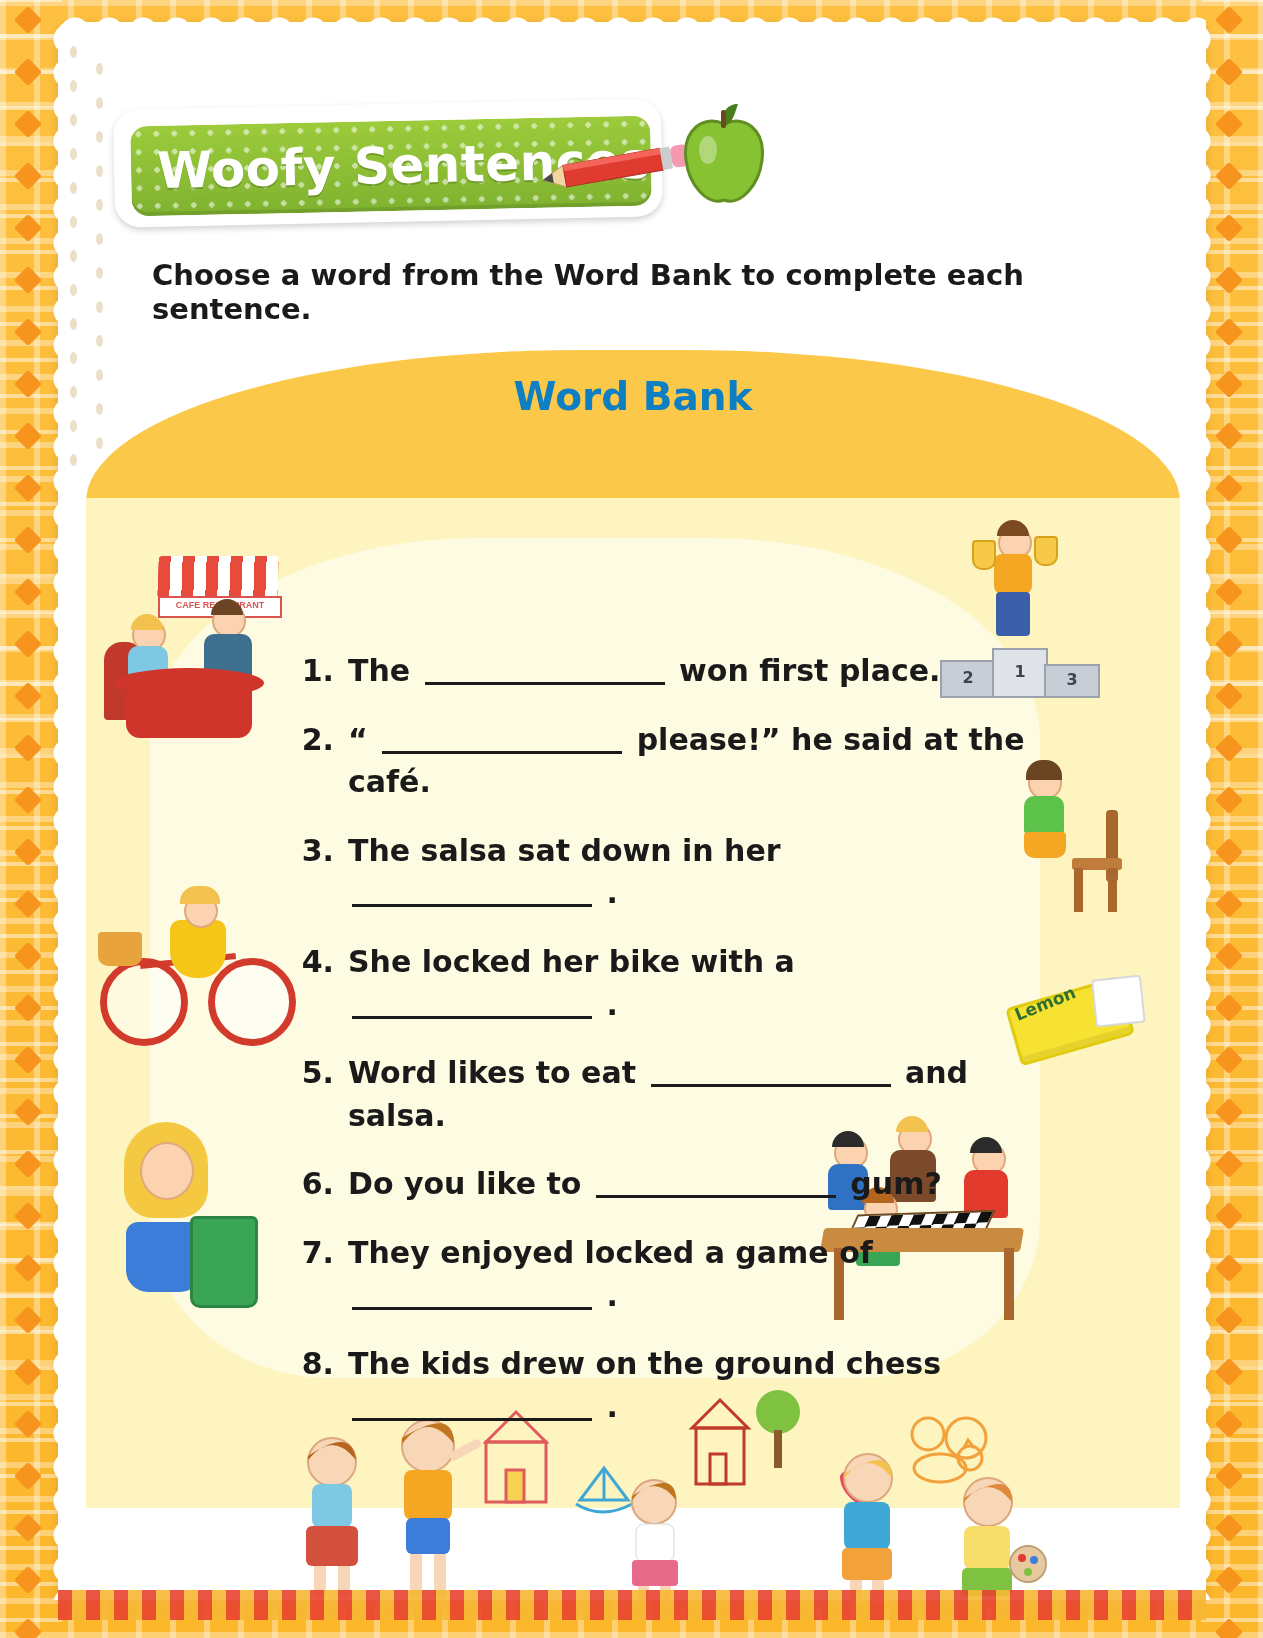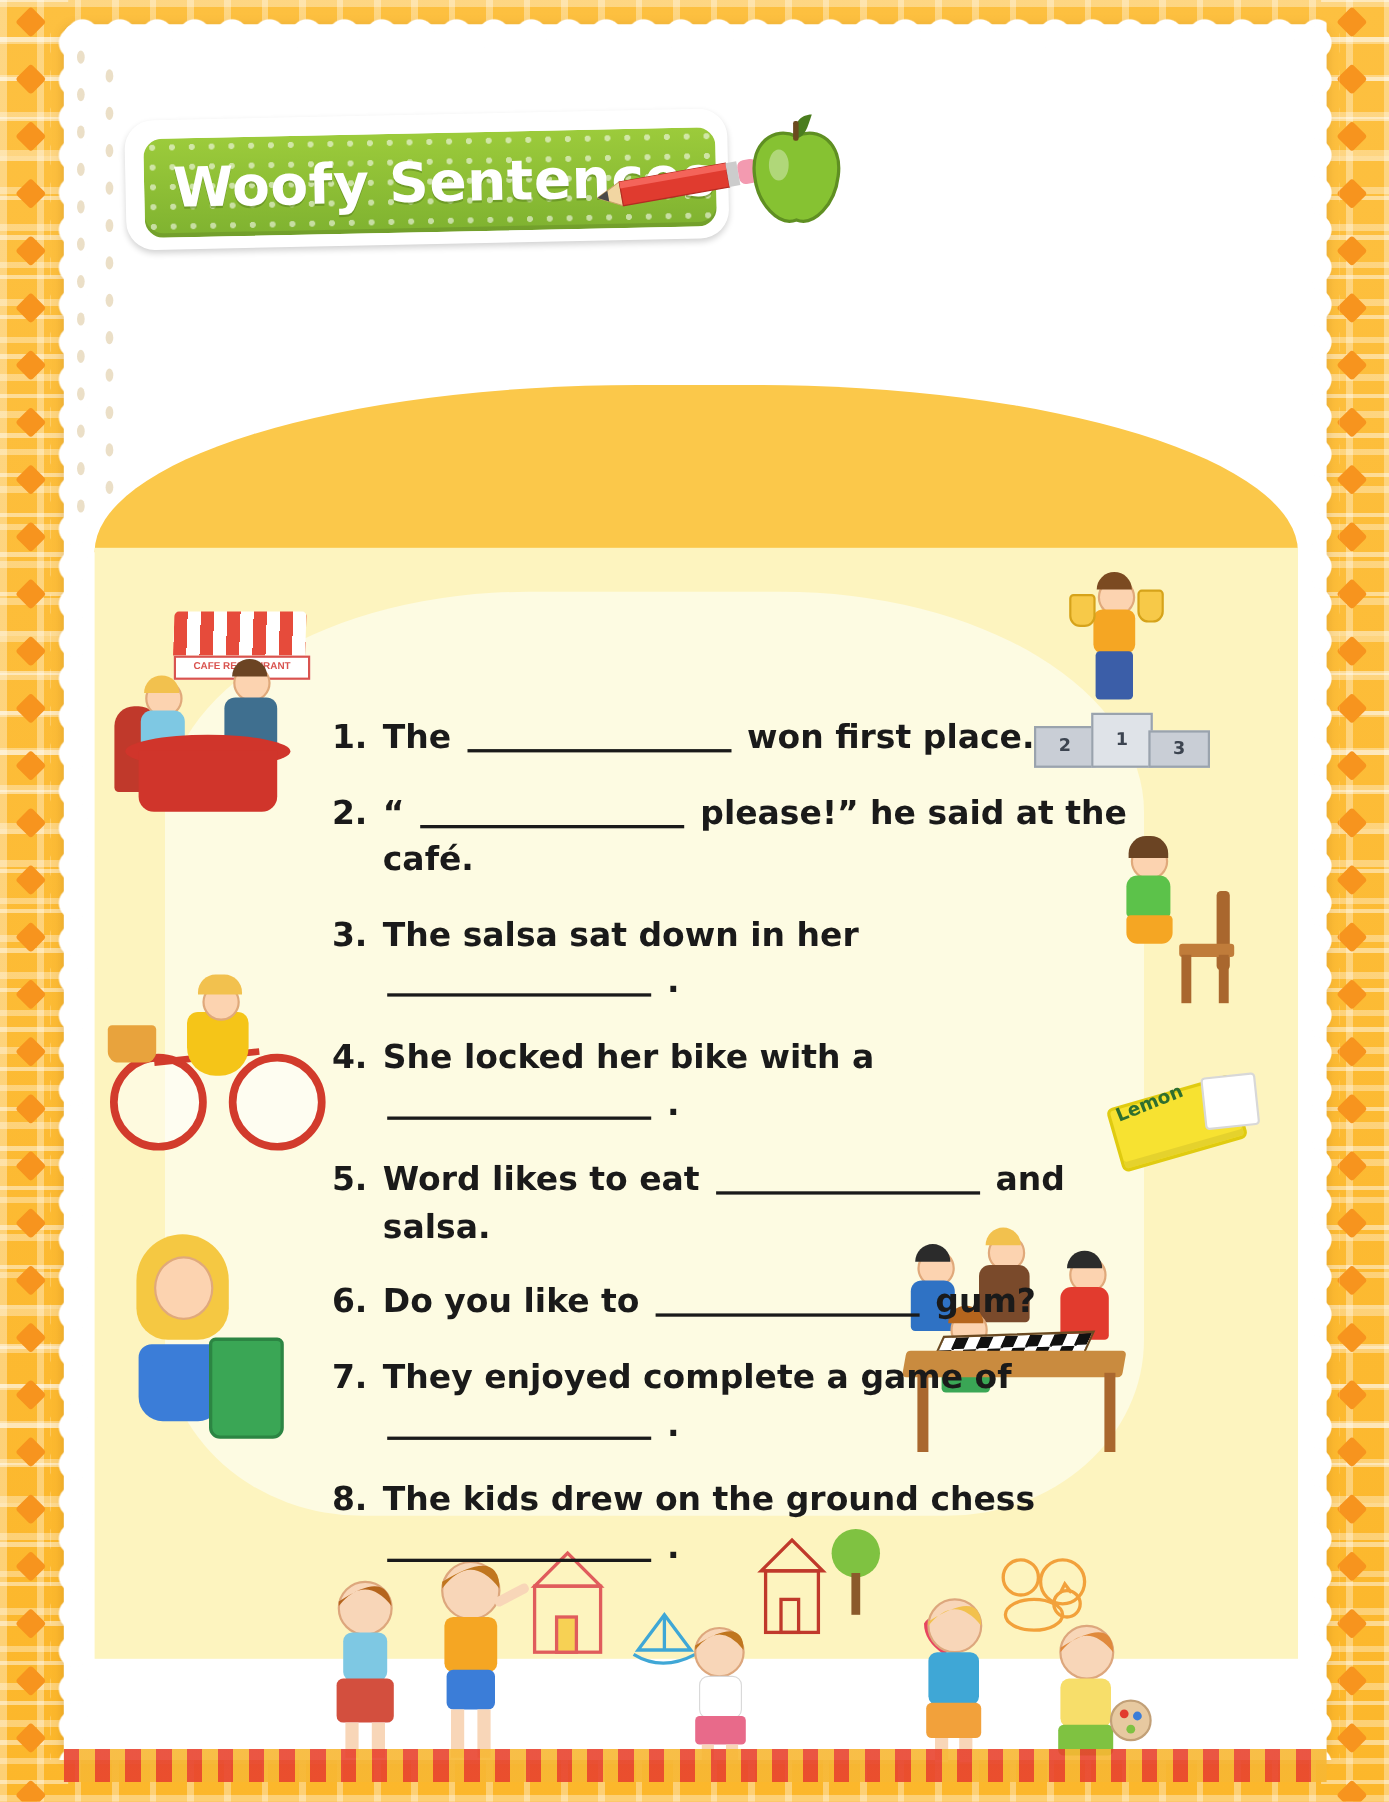--- a/index.html
+++ b/index.html
@@ -567,22 +567,24 @@
       <rect x="130" y="4" width="18" height="22" rx="6" fill="#f39ab0"></rect>
     </svg>
     <svg class="apple" viewBox="0 0 100 110">
       <path d="M50 22 C30 12, 8 28, 12 58 C15 84, 34 104, 50 98 C66 104, 85 84, 88 58 C92 28, 70 12, 50 22 Z" fill="#86c232" stroke="#5f8f22" stroke-width="3"></path>
       <path d="M50 24 C46 10, 54 2, 64 2 C60 14, 58 22, 50 24 Z" fill="#4a7d1e"></path>
       <rect x="47" y="8" width="5" height="18" rx="2" fill="#6b4a1e"></rect>
       <ellipse cx="34" cy="48" rx="9" ry="14" fill="#ffffff" opacity=".35"></ellipse>
     </svg>
   </div>
 
+  <div class="instruction">Choose a word from the Word Bank to complete each sentence.</div>
 
   <div class="wordbank">
+    <div class="wordbank-title">Word Bank</div>
   </div>
 
   <div class="body-area"></div>
   <div class="cloud-panel"></div>
 
   <div class="ill cafe">
     <div class="awning"></div>
     <div class="awning-board">CAFE RESTAURANT</div>
     <div class="chair-blue"></div>
     <div class="person-a">
@@ -781,21 +783,21 @@
       <div class="q">
         <span class="q-num">5.</span>
         <span class="q-text"><span>Word likes to eat</span> <span class="blank"></span> <span>and salsa.</span></span>
       </div>
       <div class="q">
         <span class="q-num">6.</span>
         <span class="q-text"><span>Do you like to</span> <span class="blank"></span> <span>gum?</span></span>
       </div>
       <div class="q">
         <span class="q-num">7.</span>
-        <span class="q-text"><span>They enjoyed complete a game of</span> <span class="blank"></span> <span>.</span></span>
+        <span class="q-text"><span>They enjoyed locked a game of</span> <span class="blank"></span> <span>.</span></span>
       </div>
       <div class="q">
         <span class="q-num">8.</span>
         <span class="q-text"><span>The kids drew on the ground chess</span> <span class="blank"></span> <span>.</span></span>
       </div>
     </div>
 
   <div class="footer-strip"></div>
 
 </div>

